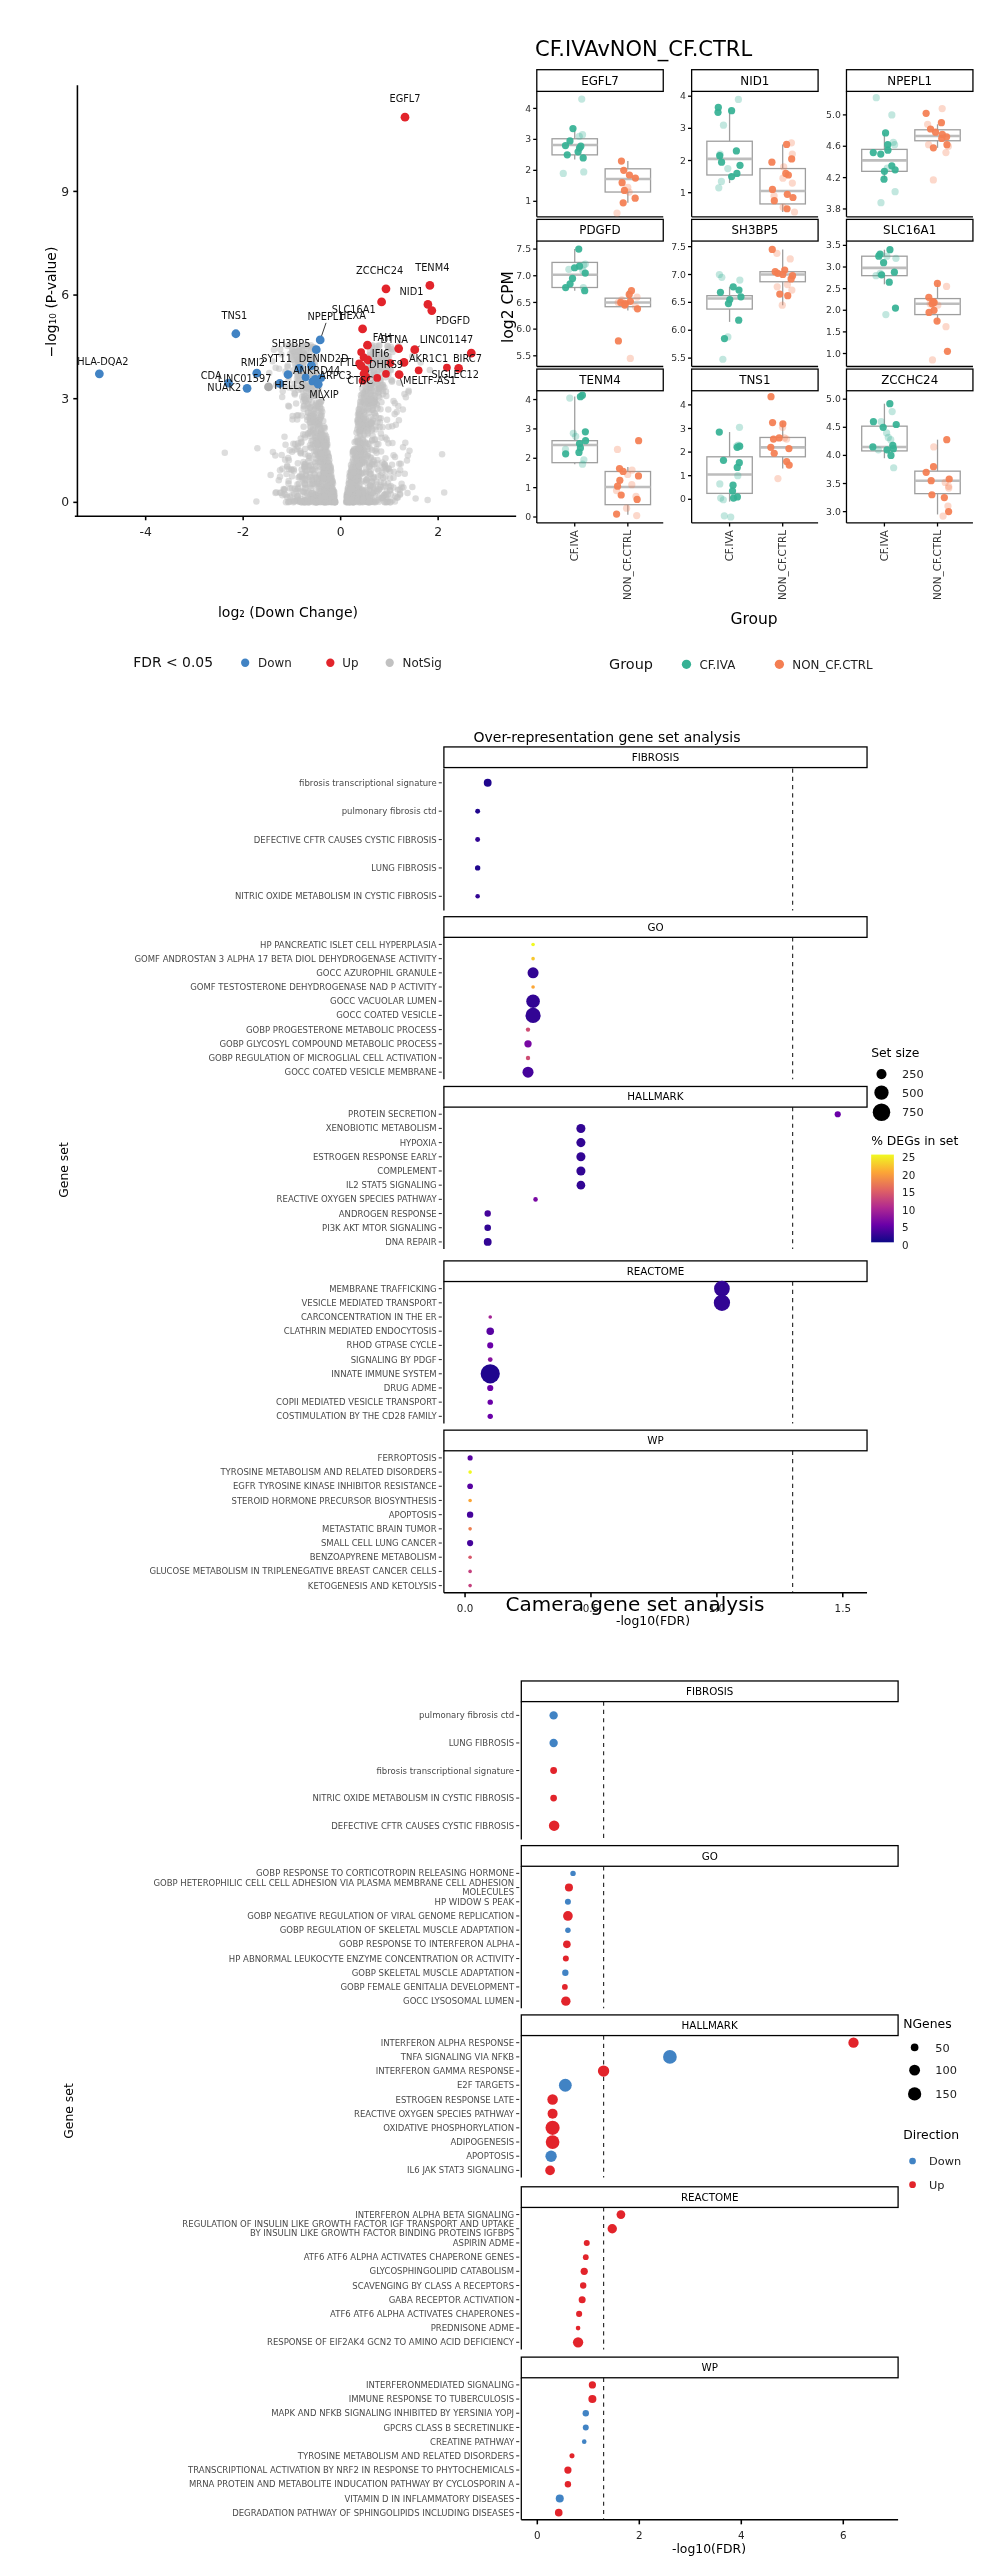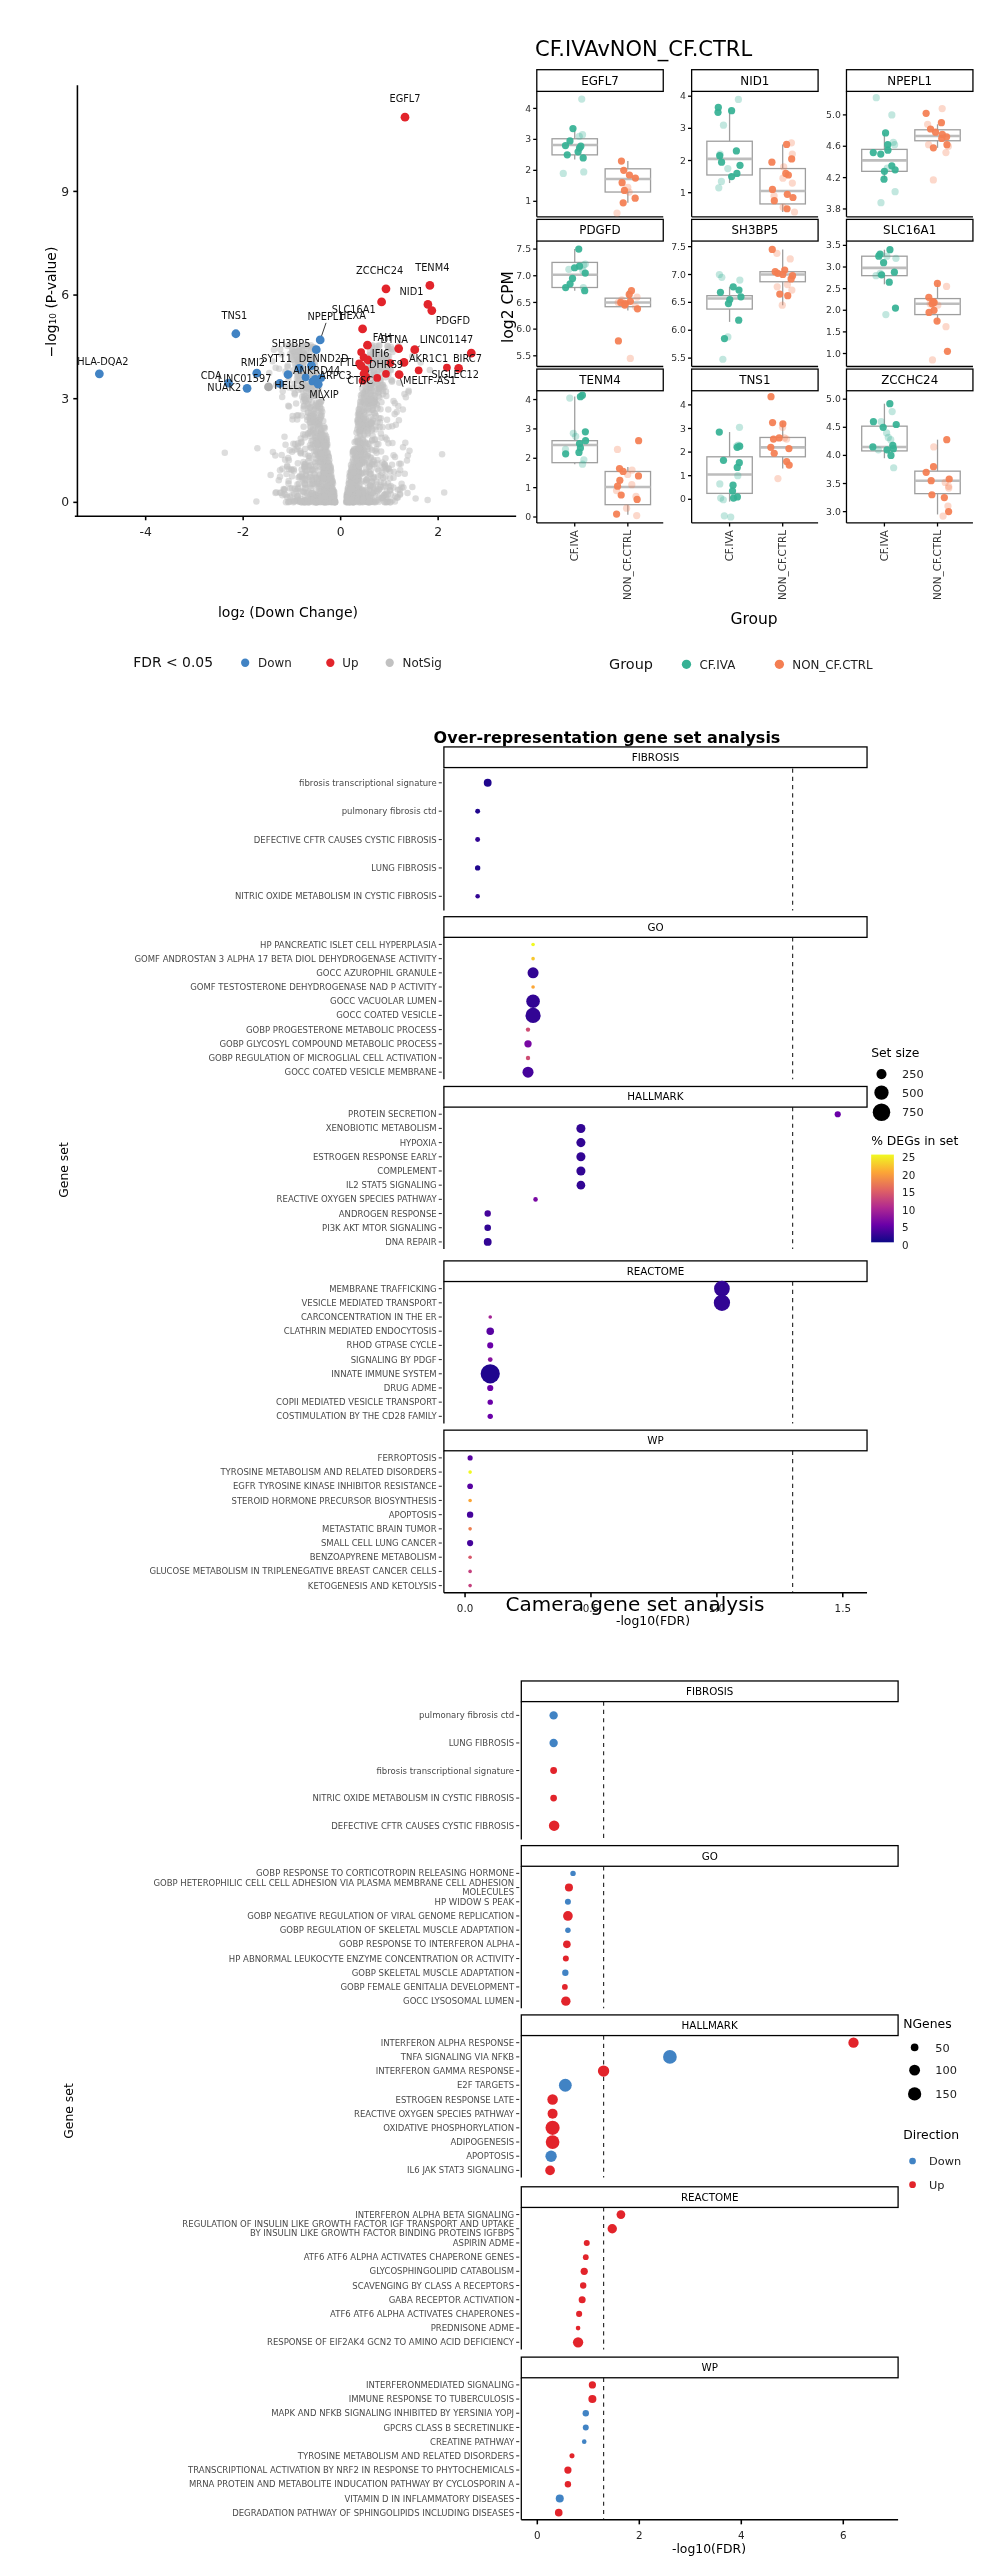--- a/index.html
+++ b/index.html
@@ -2601,19 +2601,19 @@
       <circle cx="1768" cy="1034" r="6.5" fill="#e2242b"></circle>
       <text x="1800" y="1042" font-size="22" fill="#222" text-anchor="start" font-family="&quot;DejaVu Sans&quot;,sans-serif">Up</text>
     </g>
   </svg>
 
 <div class="lbl ctr" style="left:288px;top:612px;font-size:14px;">log₂ (Down Change)</div>
 <div class="lbl rot" style="left:51px;top:302px;font-size:14px;">−log₁₀ (P-value)</div>
 <div class="lbl" style="left:535px;top:37px;font-size:21px;">CF.IVAvNON_CF.CTRL</div>
 <div class="lbl rot" style="left:508px;top:307px;font-size:15.5px;">log2 CPM</div>
 <div class="lbl ctr" style="left:754px;top:619px;font-size:15.5px;">Group</div>
-<div class="lbl ctr" style="left:607px;top:737px;font-size:16px;font-weight:bold;">Over-representation gene set analysis</div>
+<div class="lbl ctr" style="left:607px;top:737px;font-size:14px;">Over-representation gene set analysis</div>
 <div class="lbl rot" style="left:63px;top:1170px;font-size:12.4px;">Gene set</div>
 <div class="lbl ctr" style="left:653px;top:1620px;font-size:12.4px;">-log10(FDR)</div>
 <div class="lbl ctr" style="left:635px;top:1596px;font-size:20px;margin-top:8px;">Camera gene set analysis</div>
 <div class="lbl rot" style="left:68px;top:2111px;font-size:12.4px;">Gene set</div>
 <div class="lbl ctr" style="left:709px;top:2548px;font-size:12.4px;">-log10(FDR)</div>
 
 
 </body></html>

